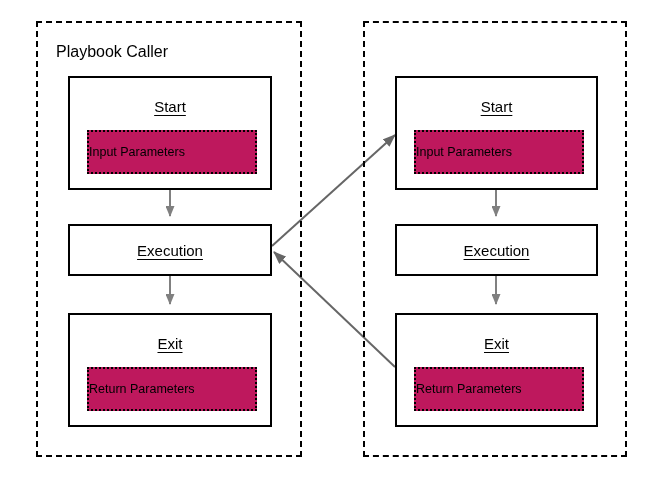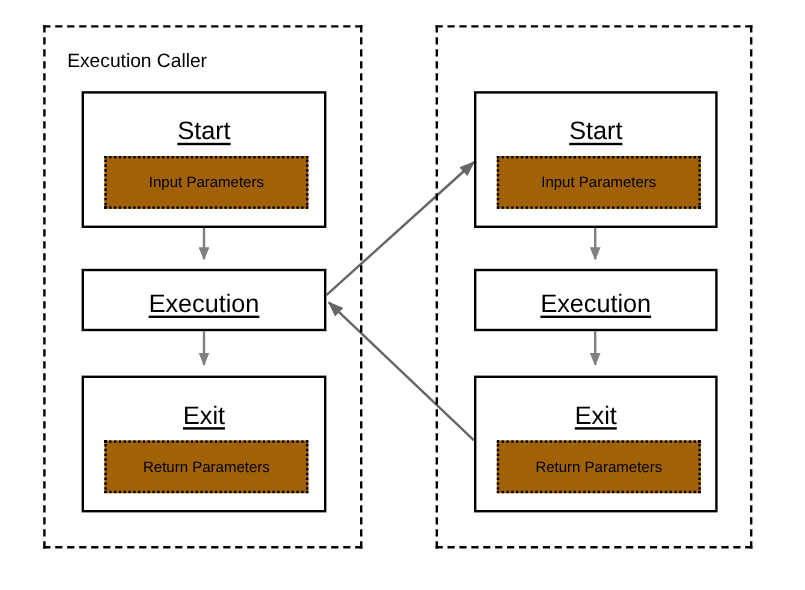--- a/index.html
+++ b/index.html
@@ -47,35 +47,34 @@
     position: absolute;
     box-sizing: border-box;
     border: 2px solid #000000;
     background: #ffffff;
   }
   .node-title {
     position: absolute;
     left: 0;
     right: 0;
     text-align: center;
-    font-size: 21px;
+    font-size: 15px;
     color: #000000;
     text-decoration: underline;
     text-underline-offset: 3px;
     line-height: 1;
     white-space: nowrap;
   }
   .param-box {
     position: absolute;
     box-sizing: border-box;
     border: 2px dotted #000000;
-    background: #a16207;
+    background: #be185d;
     display: flex;
     align-items: center;
-    justify-content: center;
   }
   .param-label {
     font-size: 12.5px;
     color: #000000;
     white-space: nowrap;
     line-height: 1;
   }
 </style>
 </head>
 <body>
@@ -111,21 +110,21 @@
     <g>
       <line x1="272" y1="246" x2="395" y2="135" stroke="#666666" stroke-width="2" marker-end="url(#ah-cross)"></line>
     </g>
 
     <g>
       <line x1="395" y1="367" x2="274" y2="252" stroke="#666666" stroke-width="2" marker-end="url(#ah-cross)"></line>
     </g>
   </svg>
 
   <div class="lane" style="left:36px; top:21px; width:266px; height:436px;"></div>
-  <div class="lane-title" style="left:56px; top:44px;">Execution Caller</div>
+  <div class="lane-title" style="left:56px; top:44px;">Playbook Caller</div>
 
   <div class="node" style="left:68px; top:76px; width:204px; height:114px;">
     <div class="node-title" style="top:21px;">Start</div>
     <div class="param-box" style="left:17px; top:52px; width:170px; height:44px;">
       <span class="param-label">Input Parameters</span>
     </div>
   </div>
 
   <div class="node" style="left:68px; top:224px; width:204px; height:52px;">
     <div class="node-title" style="top:17px;">Execution</div>

